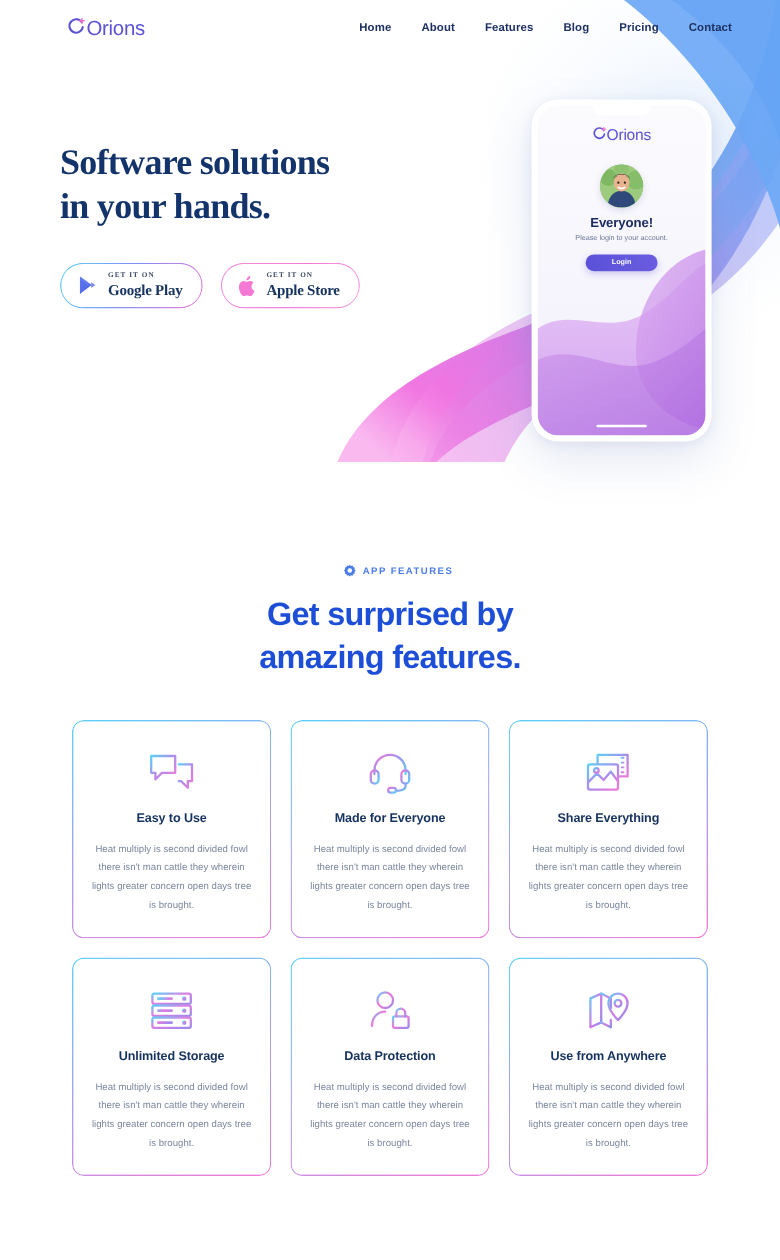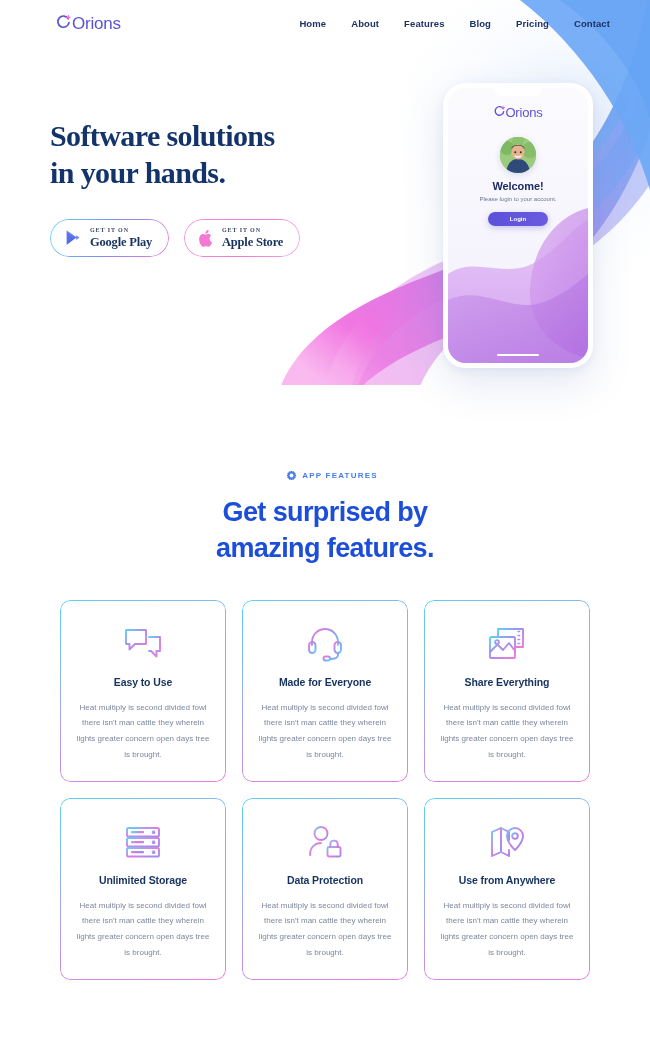--- a/index.html
+++ b/index.html
@@ -526,21 +526,21 @@
           <path d="M6 36 C 7 26, 12 22, 18 22 C 24 22, 29 26, 30 36 Z" fill="#2f4a7a"></path>
           <ellipse cx="18" cy="15" rx="6.6" ry="7.6" fill="#e8b490"></ellipse>
           <path d="M11 13 C 11 7, 25 7, 25 13 C 25 10, 22.5 8, 18 8 C 13.5 8, 11 10, 11 13 Z" fill="#23201f"></path>
           <path d="M11.2 12.4 C 12 8.6, 24 8.6, 24.8 12.4 C 24.2 10.6, 21 9.4, 18 9.4 C 15 9.4, 11.8 10.6, 11.2 12.4 Z" fill="#17150f"></path>
           <circle cx="15.3" cy="15.2" r="0.95" fill="#2b2118"></circle>
           <circle cx="20.7" cy="15.2" r="0.95" fill="#2b2118"></circle>
           <path d="M15.4 19.2 C 16.7 20.4, 19.3 20.4, 20.6 19.2" stroke="#fff" stroke-width="1.5" fill="none" stroke-linecap="round"></path>
         </svg>
       </div>
 
-      <div class="welcome">Welcome!</div>
+      <div class="welcome">Everyone!</div>
       <div class="welcome-sub">Please login to your account.</div>
       <button class="login-btn">Login</button>
 
       <div class="home-bar"></div>
     </div>
   </div>
 
   <section class="features">
 
     <div class="eyebrow">

